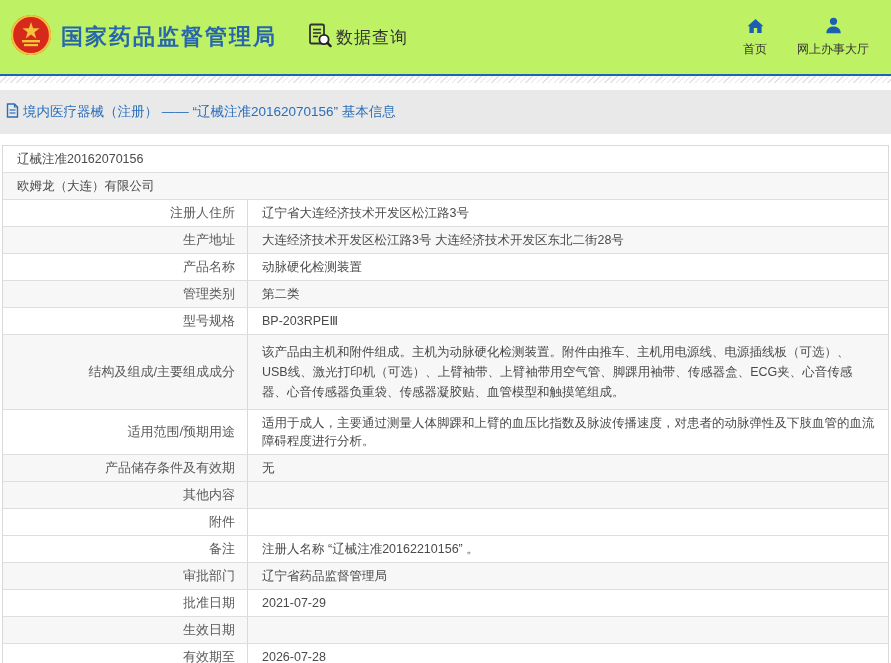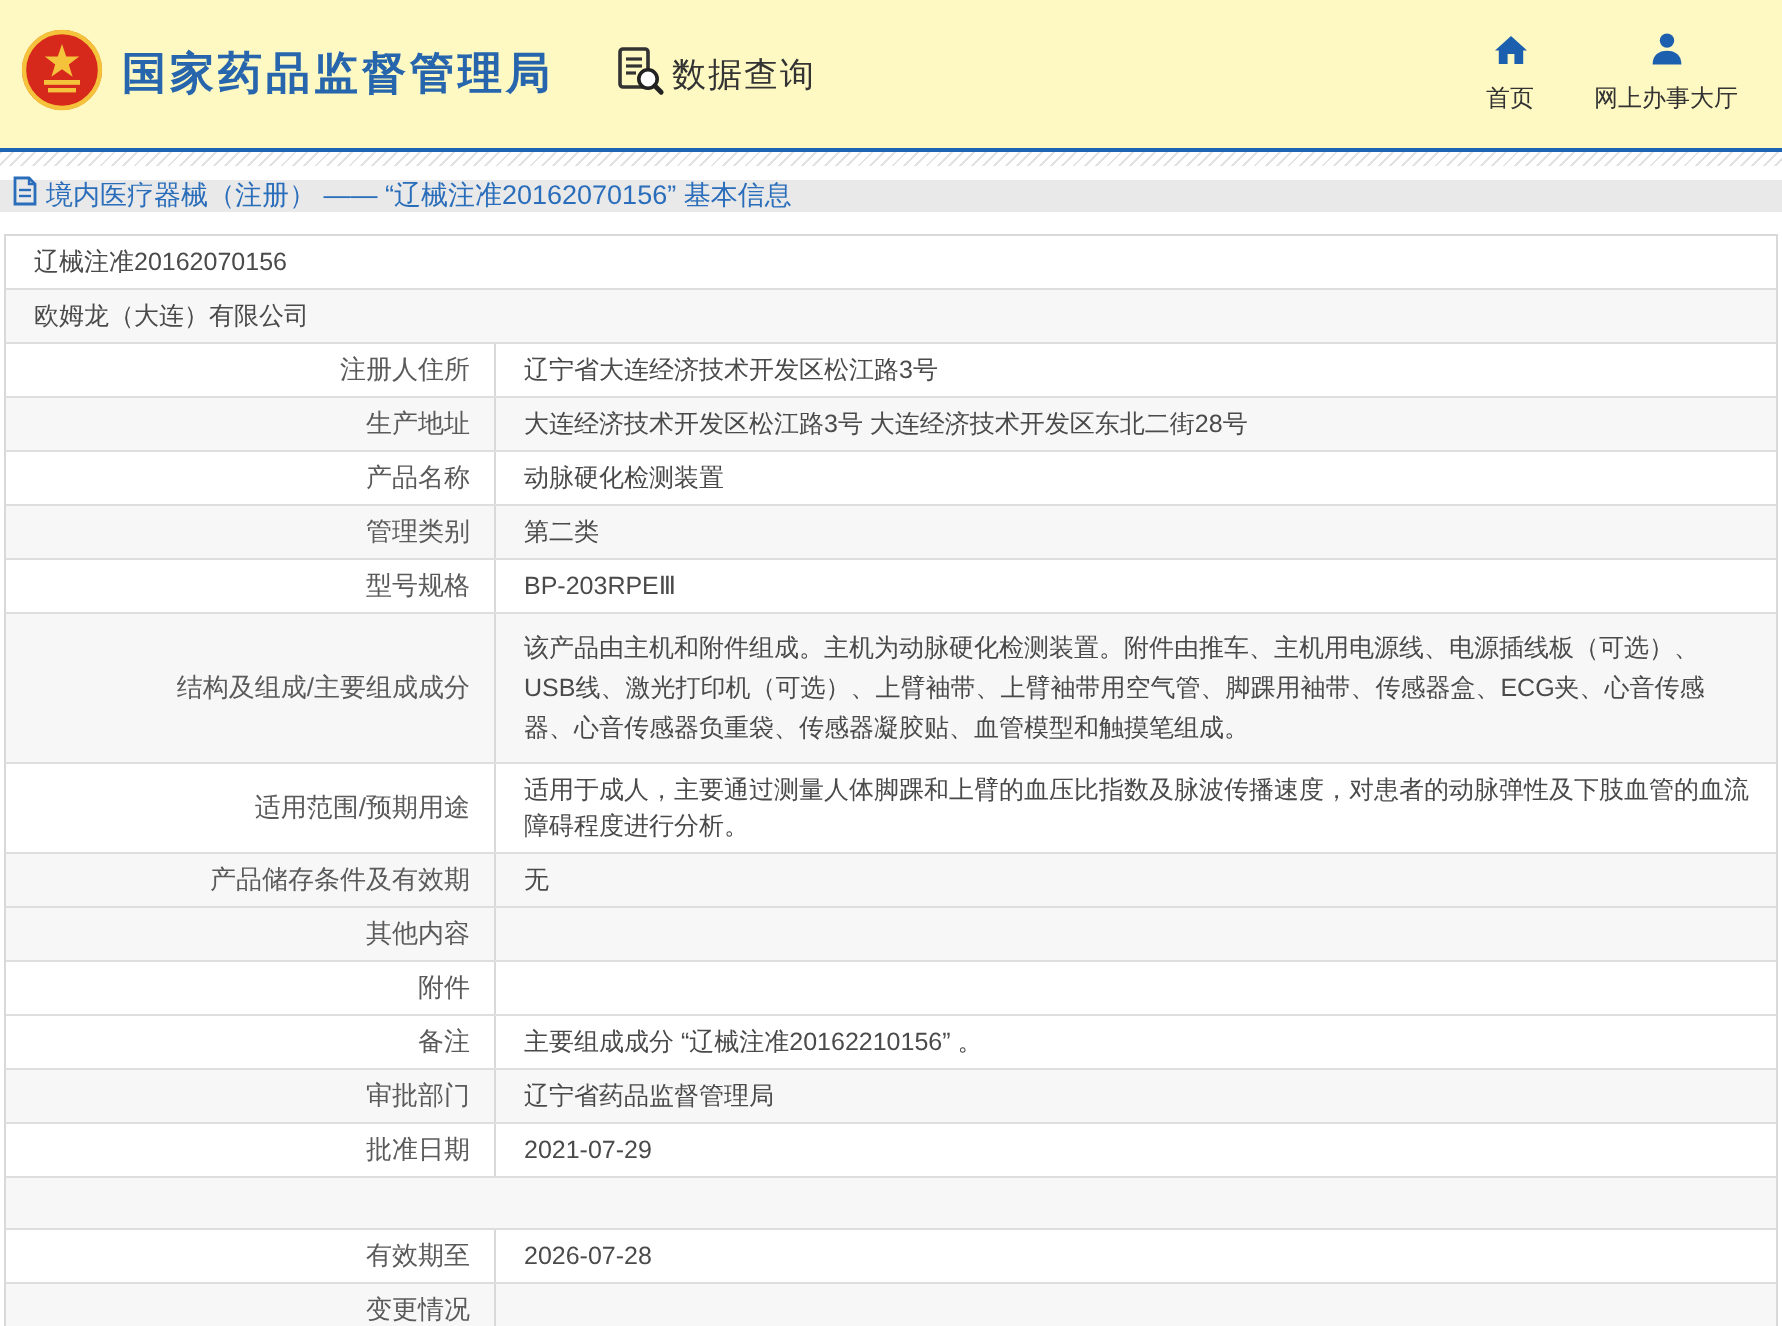--- a/index.html
+++ b/index.html
@@ -8,21 +8,21 @@
     font-family: "Liberation Sans", "DejaVu Sans", sans-serif;
     background: #ffffff;
     color: #4a4a4a;
   }
 
   
   .header {
     height: 74px;
     display: flex;
     align-items: center;
-    background: #fef9c3;
+    background: #bef264;
   }
   .emblem { margin-left: 10px; flex: 0 0 auto; }
   .title-block { margin-left: 9px; }
   .site-title {
     font-size: 22px;
     font-weight: bold;
     color: #2766ad;
     letter-spacing: 2px;
     line-height: 26px;
   }
@@ -62,21 +62,21 @@
     background: repeating-linear-gradient(
       135deg,
       #e2e2e2 0px, #e2e2e2 1px,
       #ffffff 1px, #ffffff 4px
     );
   }
   .gap-strip { height: 7px; background: #fff; }
 
   
   .breadcrumb-bar {
-    height: 16px;
+    height: 44px;
     background: #e9e9e9;
     display: flex;
     align-items: center;
     padding-left: 6px;
   }
   .breadcrumb-text {
     font-size: 13.5px;
     color: #2a6ebb;
     margin-left: 4px;
   }
@@ -252,35 +252,38 @@
     <div class="trow">
       <div class="tlabel">
         <span>附件</span>
       </div>
       <div class="tvalue"></div>
     </div>
     <div class="trow">
       <div class="tlabel">
         <span>备注</span>
       </div>
-      <div class="tvalue">主要组成成分 “辽械注准20162210156” 。</div>
+      <div class="tvalue">注册人名称 “辽械注准20162210156” 。</div>
     </div>
     <div class="trow alt">
       <div class="tlabel">
         <span>审批部门</span>
       </div>
       <div class="tvalue">辽宁省药品监督管理局</div>
     </div>
     <div class="trow">
       <div class="tlabel">
         <span>批准日期</span>
       </div>
       <div class="tvalue">2021-07-29</div>
     </div>
     <div class="trow alt">
+      <div class="tlabel">
+        <span>生效日期</span>
+      </div>
       <div class="tvalue"></div>
     </div>
     <div class="trow">
       <div class="tlabel">
         <span>有效期至</span>
       </div>
       <div class="tvalue">2026-07-28</div>
     </div>
     <div class="trow alt">
       <div class="tlabel">

